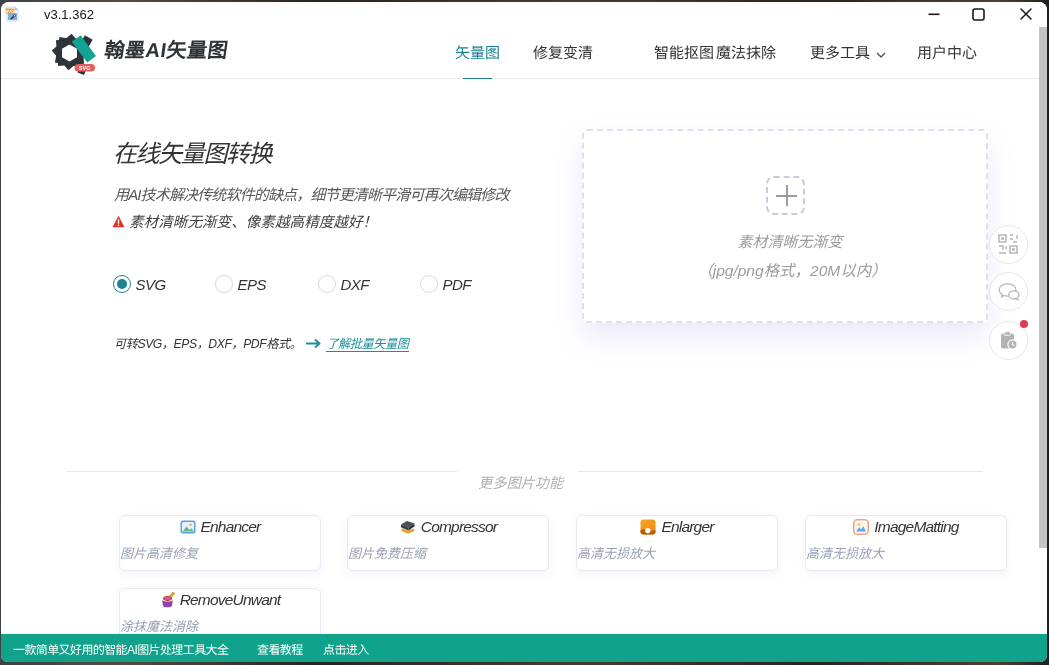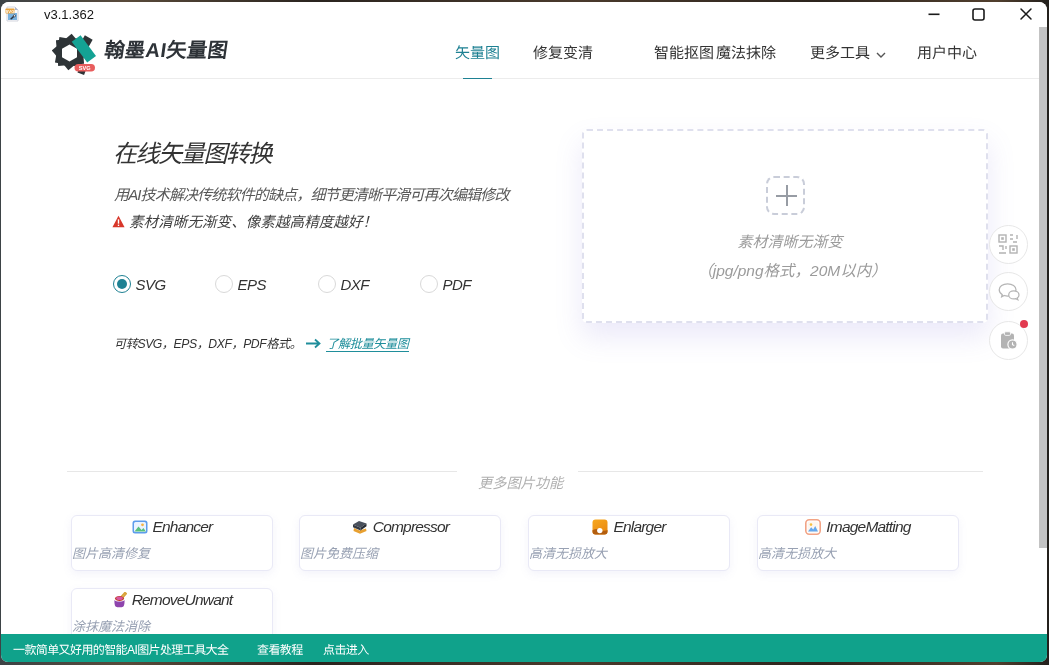--- a/index.html
+++ b/index.html
@@ -38,21 +38,21 @@
 .plusbox::after { content:""; position:absolute; left:17.5px; top:7px; width:2px; height:21px; background:#979ca4; }
 .uptxt1 { position:absolute; left:5px; top:99px; width:100%; text-align:center; font-size:15px; color:#9b9b9b; }
 .uptxt2 { position:absolute; left:7px; top:127px; width:100%; text-align:center; font-size:15.5px; color:#9b9b9b; }
 
 .cir { position:absolute; left:988px; width:39px; height:39px; border:1px solid #e7e7e7; border-radius:50%; background:#fff; }
 .reddot { position:absolute; left:1019px; top:241px; width:8px; height:8px; border-radius:50%; background:#e23a50; }
 
 .divl { position:absolute; top:392px; height:1px; background:#e7e7e7; }
 .divt { position:absolute; left:477px; top:381px; font-size:14.2px; color:#b0b0b0;margin-top:12px; }
 
-.card { position:absolute; width:202px; height:56px; background:#fff; border:1px solid #e9e9f6; border-radius:6px; box-shadow:0 3px 8px rgba(140,140,210,0.10); }
+.card { position:absolute; width:202px; height:56px; background:#fff; border:1px solid #e9e9f6; border-radius:6px; box-shadow:0 3px 8px rgba(140,140,210,0.10);margin-left:48px; }
 .crow1 { position:absolute; left:0; top:2px; width:100%; display:flex; justify-content:center; align-items:center; font-size:15.5px; letter-spacing:-0.8px; color:#333; }
 .crow1 svg { margin-right:5px; }
 .crow2 { position:absolute; left:0; top:27px; width:100%; text-align:left; font-size:13px; color:#98a1b3; }
 
 .foot { position:absolute; left:0; bottom:0; width:100%; height:28px; background:#10a28b; color:#fff; font-size:12px; letter-spacing:-0.6px; }
 .foot span { position:absolute; top:6px; }
 
 .sbthumb { position:absolute; left:1038px; top:25px; width:8px; height:521px; background:#c3c3c3; }
 </style>
 </head>

